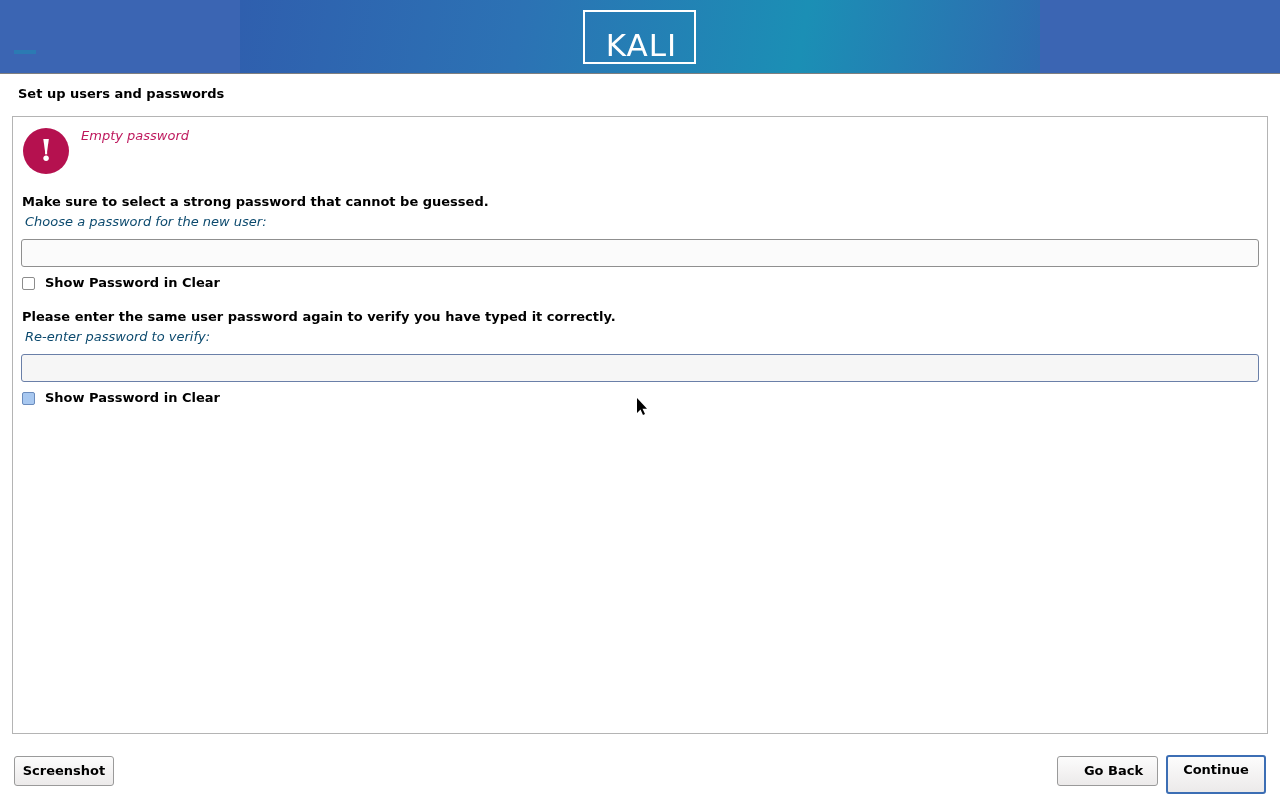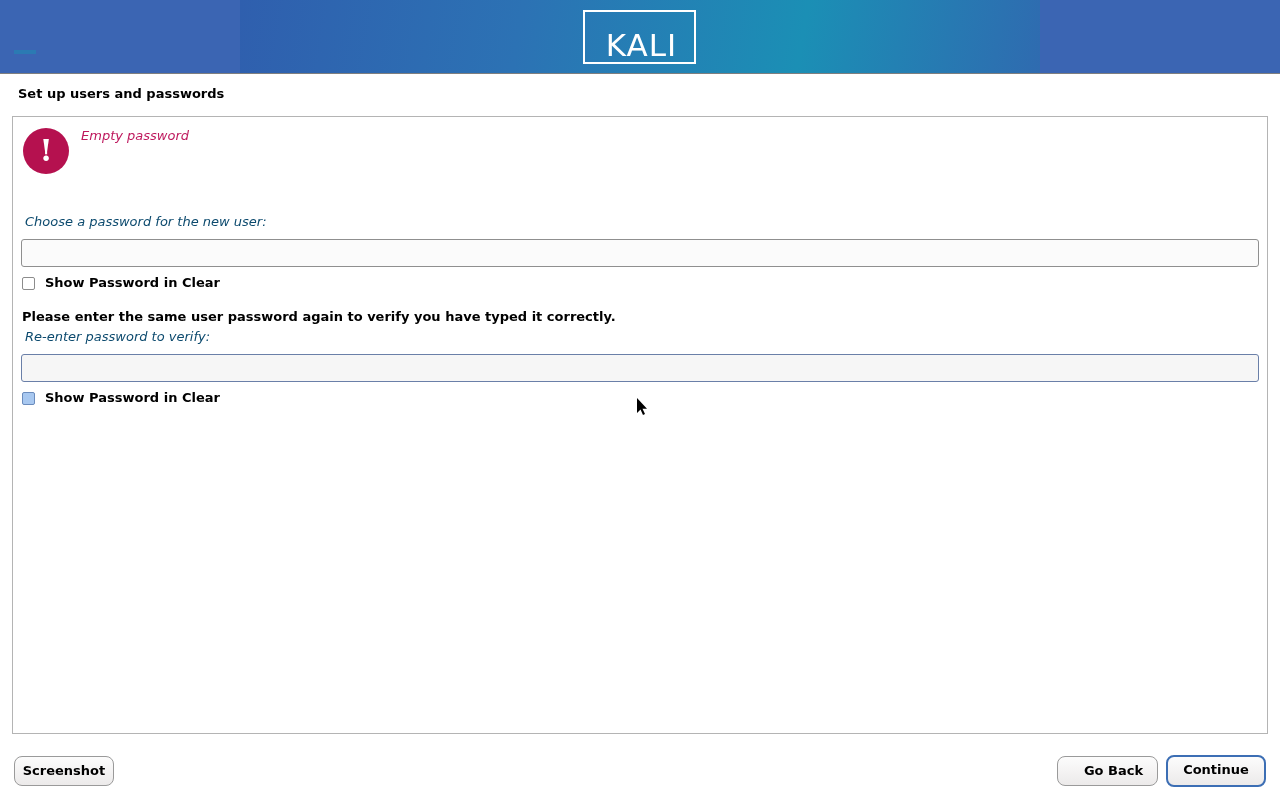--- a/index.html
+++ b/index.html
@@ -207,36 +207,36 @@
     height: 18px;
   }
 
   
   .btn {
     position: absolute;
     box-sizing: border-box;
     height: 30px;
     background: linear-gradient(#fcfcfc, #eceaea);
     border: 1px solid #9a9a9a;
-    border-radius: 8px;
+    border-radius: 3px;
     font-family: "DejaVu Sans", "Liberation Sans", sans-serif;
     font-size: 13px;
     font-weight: bold;
     color: #000000;
     text-align: center;
     line-height: 28px;
     cursor: default;
   }
   .btn.primary {
     border: 2px solid #3c6eb4;
     line-height: 26px;
   }
   #btn-screenshot { left: 14px; top: 756px; width: 100px; }
   #btn-goback { left: 1057px; top: 756px; width: 101px; padding-left: 12px; }
-  #btn-continue { left: 1166px; top: 755px; width: 100px; height: 32px; }
+  #btn-continue { left: 1166px; top: 755px; width: 100px; height: 39px; }
 </style>
 </head>
 <body>
 
 <div class="banner">
   <div class="banner-center"></div>
   <div class="banner-logo">
     <div class="banner-logo-text">KALI</div>
   </div>
   <div class="banner-logo-notch"></div>
@@ -245,20 +245,21 @@
 
 <div class="page-title">Set up users and passwords</div>
 
 <div class="panel">
 
   <div class="error-icon">
     <div class="bang">!</div>
   </div>
   <div class="error-title">Empty password</div>
 
+  <div class="strong-line" style="top:77px;">Make sure to select a strong password that cannot be guessed.</div>
 
   <div class="field-label" style="top:97px;">Choose a password for the new user:</div>
 
   <input class="text-input" style="top: 122px;" type="password" placeholder="">
 
   <div class="check-row" style="top:160px;">
     <span class="check-box"></span>
     <span class="check-label">Show Password in Clear</span>
   </div>
 

